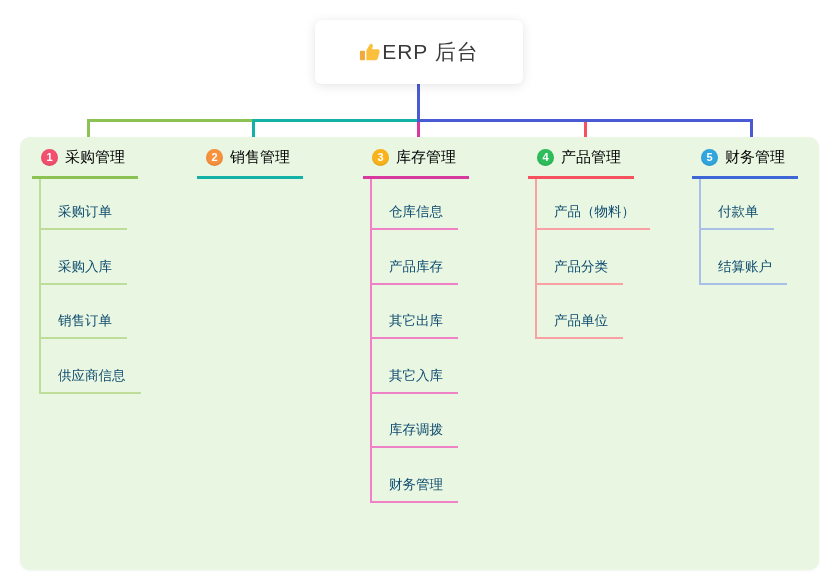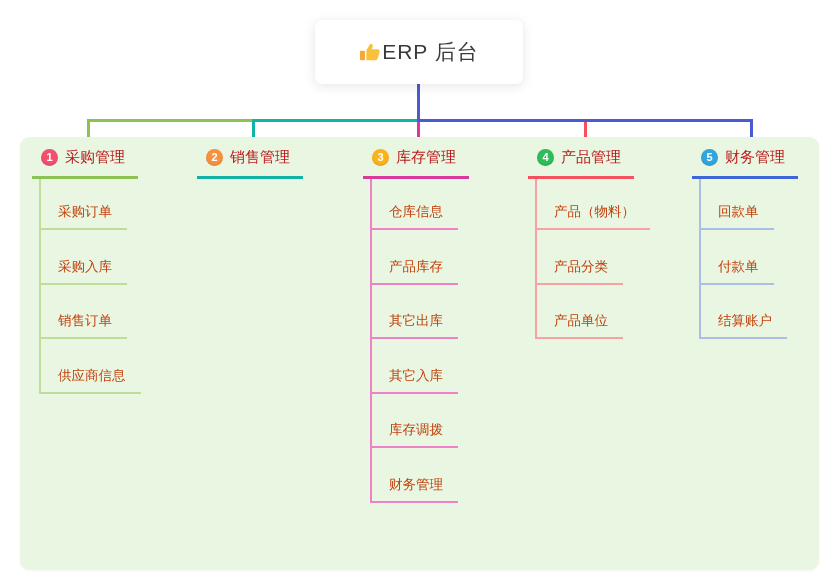--- a/index.html
+++ b/index.html
@@ -50,34 +50,34 @@
     border-bottom:3px solid var(--c);
     width:max-content; cursor:default;
   }
   .num{
     width:17px; height:17px; border-radius:50%;
     background:var(--cc);
     color:#fff; font-size:11px; font-weight:bold;
     display:flex; align-items:center; justify-content:center;
     box-shadow: inset 0 -1px 2px rgba(0,0,0,.12);
   }
-  .branch-label{ font-size:15px; color:#b91c1c; }
+  .branch-label{ font-size:15px; color:#000000; }
 
   .children{
     margin-left:7px;
     border-left:2px solid var(--lc);
     width:max-content;
   }
   .child{
     height:54.6px;
     display:flex; align-items:flex-end;
     padding:16px 15px 7px 17px;
     border-bottom:2px solid var(--lc);
     width:max-content;
-    font-size:13.5px; color:#c2410c;
+    font-size:13.5px; color:#0c4a6e;
   }
   .child:first-child{ height:51px; }
 </style>
 </head>
 <body>
 
 <div class="line root-drop" style="background: rgb(74, 90, 210);"></div>
 <div class="line bus-1" style="background: rgb(140, 193, 83);"></div>
 <div class="line bus-2" style="background: rgb(18, 179, 166);"></div>
 <div class="line bus-3" style="background: rgb(74, 90, 210);"></div>
@@ -145,17 +145,16 @@
     <div class="child">产品单位</div>
   </div>
 </section>
 
 <section class="branch b4" style="--c: #3e66d6; --lc: #a9bfe8; --cc: #31a6de;">
   <div class="branch-header">
     <span class="num">5</span>
     <span class="branch-label">财务管理</span>
   </div>
   <div class="children">
-    <div class="child">回款单</div>
     <div class="child">付款单</div>
     <div class="child">结算账户</div>
   </div>
 </section>
 
 </body></html>

